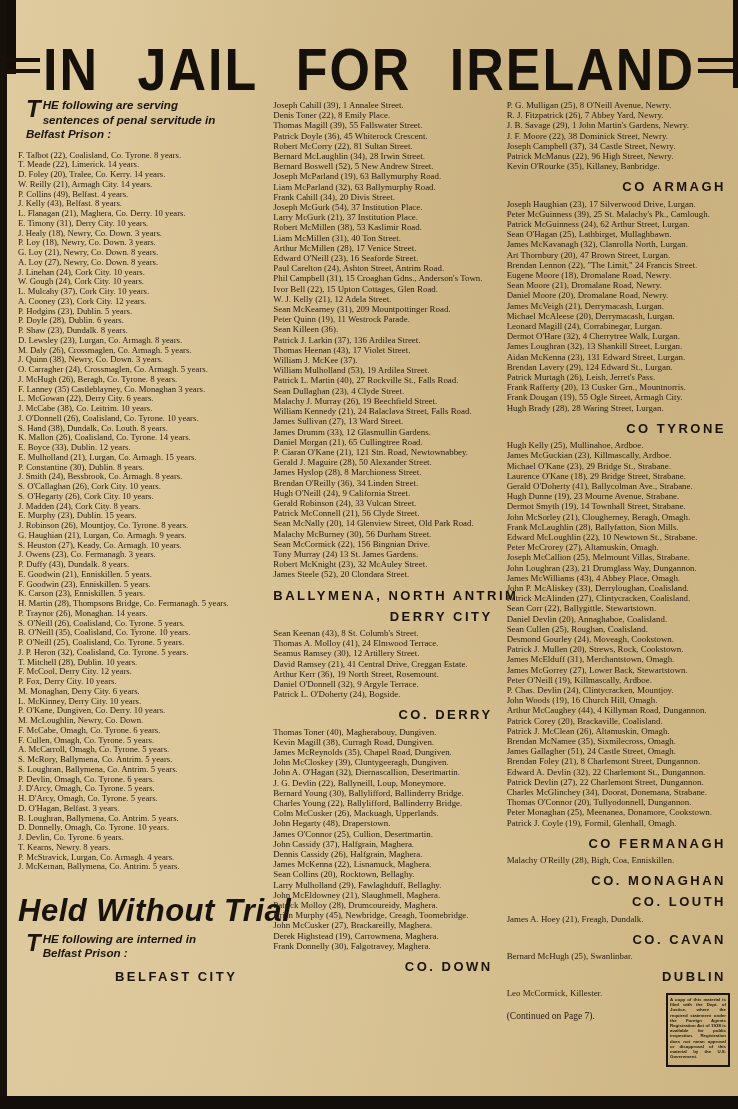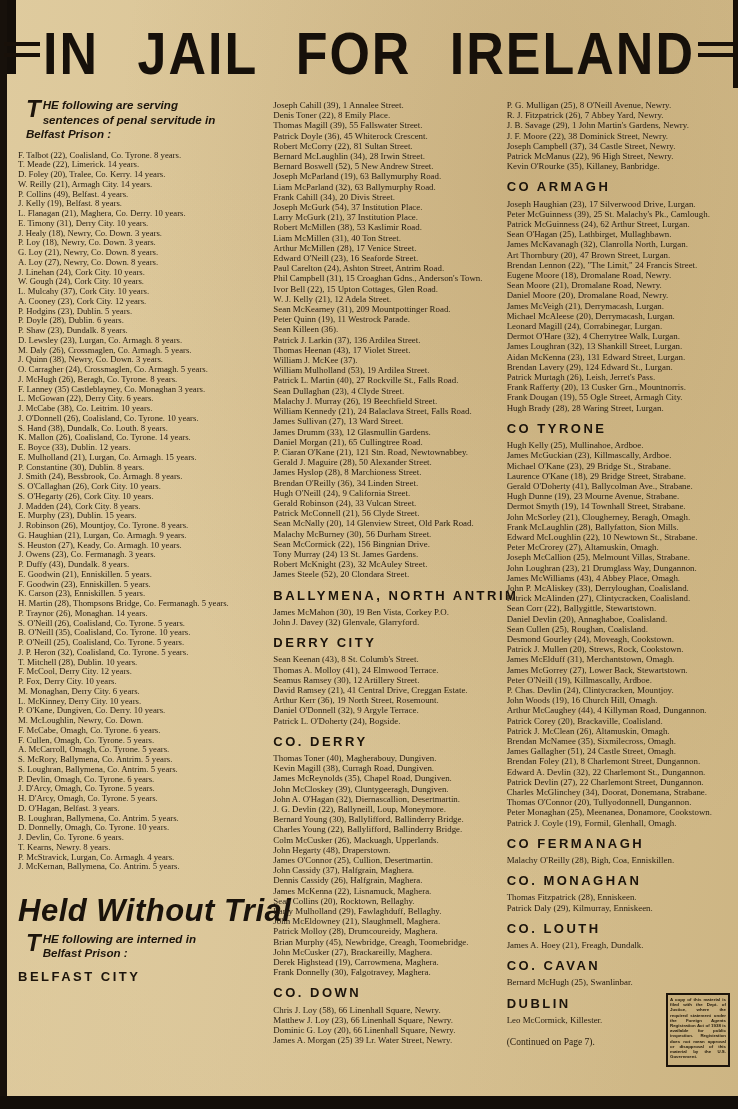--- a/index.html
+++ b/index.html
@@ -17,21 +17,21 @@
       linear-gradient(100deg,#dfcb9e 0%, #d8c294 45%, #cdb583 100%);
   }
   
   .edge-left   { position:absolute; left:0; top:0; width:7px; height:100%; background:#17110b; }
   .edge-bottom { position:absolute; left:0; bottom:0; width:100%; height:13px; background:#130e09; }
   .corner-tl   { position:absolute; left:0; top:0; width:16px; height:74px; background:#130e09; }
   .corner-tr   { position:absolute; right:0; top:0; width:5px; height:88px; background:#171008; }
 
   
   .masthead {
-    position:absolute; top:6px; left:0; width:738px; height:86px;
+    position:absolute; top:22px; left:0; width:738px; height:86px;
     display:flex; align-items:center;
   }
   .rule {
     height:4px; border-top:4px solid #181009; border-bottom:4px solid #181009;
     padding-top:3px; box-sizing:content-box;
   }
   .rule-left  { width:36px; margin-left:4px; }
   .rule-right { width:40px; margin-right:0; }
   .title {
     flex:1; margin:0; text-align:center;
@@ -60,21 +60,21 @@
   }
   .dropcap { float:left; font-size:24px; line-height:21px; margin:0 2px 0 0; }
 
   .display-heading {
     font-family:"Liberation Sans", sans-serif; font-weight:bold; font-style:italic;
     font-size:31px; letter-spacing:0.5px; margin:34px 0 16px 0; color:#1a130b;
     white-space:nowrap;
   }
   .section-heading {
     font-family:"Liberation Sans", sans-serif; font-weight:bold;
-    text-align:left; font-size:13px; letter-spacing:2.5px;
+    text-align:right; font-size:13px; letter-spacing:2.5px;
     margin:11px 0 6px 0; color:#1c140b; white-space:nowrap;
   }
   .continued-note { text-align:left; font-size:9.5px; margin:12px 28px 0 0; }
 
   .fara-box {
     position:absolute; right:8px; bottom:42px; width:64px; height:74px;
     border:2px solid #1c140b; box-sizing:border-box; padding:2px;
     font-family:"Liberation Sans", sans-serif; font-weight:bold;
     font-size:4.4px; line-height:5.2px; text-align:justify; overflow:hidden;
     color:#201709; background:rgba(180,150,100,0.25);
@@ -97,21 +97,21 @@
 
   <main class="columns">
     <section class="col col-left">
         <p class="lead"><span class="dropcap">T</span>HE following are serving sentences of penal servitude in Belfast Prison :</p>
         <ul class="entry-list">
           <li>F. Talbot (22), Coalisland, Co. Tyrone.  8 years.</li>
           <li>T. Meade (22), Limerick.  14 years.</li>
           <li>D. Foley (20), Tralee, Co. Kerry.  14 years.</li>
           <li>W. Reilly (21), Armagh City.  14 years.</li>
           <li>P. Collins (49), Belfast.  4 years.</li>
-          <li>J. Kelly (19), Belfast.  8 years.</li>
+          <li>J. Kelly (43), Belfast.  8 years.</li>
           <li>L. Flanagan (21), Maghera, Co. Derry.  10 years.</li>
           <li>E. Timony (31), Derry City.  10 years.</li>
           <li>J. Healy (18), Newry, Co. Down.  3 years.</li>
           <li>P. Loy (18), Newry, Co. Down.  3 years.</li>
           <li>G. Loy (21), Newry, Co. Down.  8 years.</li>
           <li>A. Loy (27), Newry, Co. Down.  8 years.</li>
           <li>J. Linehan (24), Cork City.  10 years.</li>
           <li>W. Gough (24), Cork City.  10 years.</li>
           <li>L. Mulcahy (37), Cork City.  10 years.</li>
           <li>A. Cooney (23), Cork City.  12 years.</li>
@@ -222,24 +222,20 @@
           <li>Gerald Robinson (24), 33 Vulcan Street.</li>
           <li>Patrick McConnell (21), 56 Clyde Street.</li>
           <li>Sean McNally (20), 14 Glenview Street, Old Park Road.</li>
           <li>Malachy McBurney (30), 56 Durham Street.</li>
           <li>Sean McCormick (22), 156 Bingnian Drive.</li>
           <li>Tony Murray (24) 13 St. James Gardens.</li>
           <li>Robert McKnight (23), 32 McAuley Street.</li>
           <li>James Steele (52), 20 Clondara Street.</li>
         </ul>
         <h3 class="section-heading">BALLYMENA, NORTH ANTRIM</h3>
-        <ul class="entry-list">
-          <li>James McMahon (30), 19 Ben Vista, Corkey P.O.</li>
-          <li>John J. Davey (32) Glenvale, Glarryford.</li>
-        </ul>
         <h3 class="section-heading">DERRY CITY</h3>
         <ul class="entry-list">
           <li>Sean Keenan (43), 8 St. Columb's Street.</li>
           <li>Thomas A. Molloy (41), 24 Elmwood Terrace.</li>
           <li>Seamus Ramsey (30), 12 Artillery Street.</li>
           <li>David Ramsey (21), 41 Central Drive, Creggan Estate.</li>
           <li>Arthur Kerr (36), 19 North Street, Rosemount.</li>
           <li>Daniel O'Donnell (32), 9 Argyle Terrace.</li>
           <li>Patrick L. O'Doherty (24), Bogside.</li>
         </ul>
@@ -262,26 +258,20 @@
           <li>Sean Collins (20), Rocktown, Bellaghy.</li>
           <li>Larry Mulholland (29), Fawlaghduff, Bellaghy.</li>
           <li>John McEldowney (21), Slaughmell, Maghera.</li>
           <li>Patrick Molloy (28), Drumcoureidy, Maghera.</li>
           <li>Brian Murphy (45), Newbridge, Creagh, Toomebridge.</li>
           <li>John McCusker (27), Brackareilly, Maghera.</li>
           <li>Derek Highstead (19), Carrowmena, Maghera.</li>
           <li>Frank Donnelly (30), Falgotravey, Maghera.</li>
         </ul>
         <h3 class="section-heading">CO. DOWN</h3>
-        <ul class="entry-list">
-          <li>Chris J. Loy (58), 66 Linenhall Square, Newry.</li>
-          <li>Matthew J. Loy (23), 66 Linenhall Square, Newry.</li>
-          <li>Dominic G. Loy (20), 66 Linenhall Square, Newry.</li>
-          <li>James A. Morgan (25) 39 Lr. Water Street, Newry.</li>
-        </ul>
       </section>
     <section class="col col-right">
         <ul class="entry-list">
           <li>P. G. Mulligan (25), 8 O'Neill Avenue, Newry.</li>
           <li>R. J. Fitzpatrick (26), 7 Abbey Yard, Newry.</li>
           <li>J. B. Savage (29), 1 John Martin's Gardens, Newry.</li>
           <li>J. F. Moore (22), 38 Dominick Street, Newry.</li>
           <li>Joseph Campbell (37), 34 Castle Street, Newry.</li>
           <li>Patrick McManus (22), 96 High Street, Newry.</li>
           <li>Kevin O'Rourke (35), Killaney, Banbridge.</li>
@@ -349,24 +339,20 @@
           <li>Charles McGlinchey (34), Doorat, Donemana, Strabane.</li>
           <li>Thomas O'Connor (20), Tullyodonnell, Dungannon.</li>
           <li>Peter Monaghan (25), Meenanea, Donamore, Cookstown.</li>
           <li>Patrick J. Coyle (19), Formil, Glenhall, Omagh.</li>
         </ul>
         <h3 class="section-heading">CO FERMANAGH</h3>
         <ul class="entry-list">
           <li>Malachy O'Reilly (28), Bigh, Coa, Enniskillen.</li>
         </ul>
         <h3 class="section-heading">CO. MONAGHAN</h3>
-        <ul class="entry-list">
-          <li>Thomas Fitzpatrick (28), Enniskeen.</li>
-          <li>Patrick Daly (29), Kilmurray, Enniskeen.</li>
-        </ul>
         <h3 class="section-heading">CO. LOUTH</h3>
         <ul class="entry-list">
           <li>James A. Hoey (21), Freagh, Dundalk.</li>
         </ul>
         <h3 class="section-heading">CO. CAVAN</h3>
         <ul class="entry-list">
           <li>Bernard McHugh (25), Swanlinbar.</li>
         </ul>
         <h3 class="section-heading">DUBLIN</h3>
         <ul class="entry-list">

